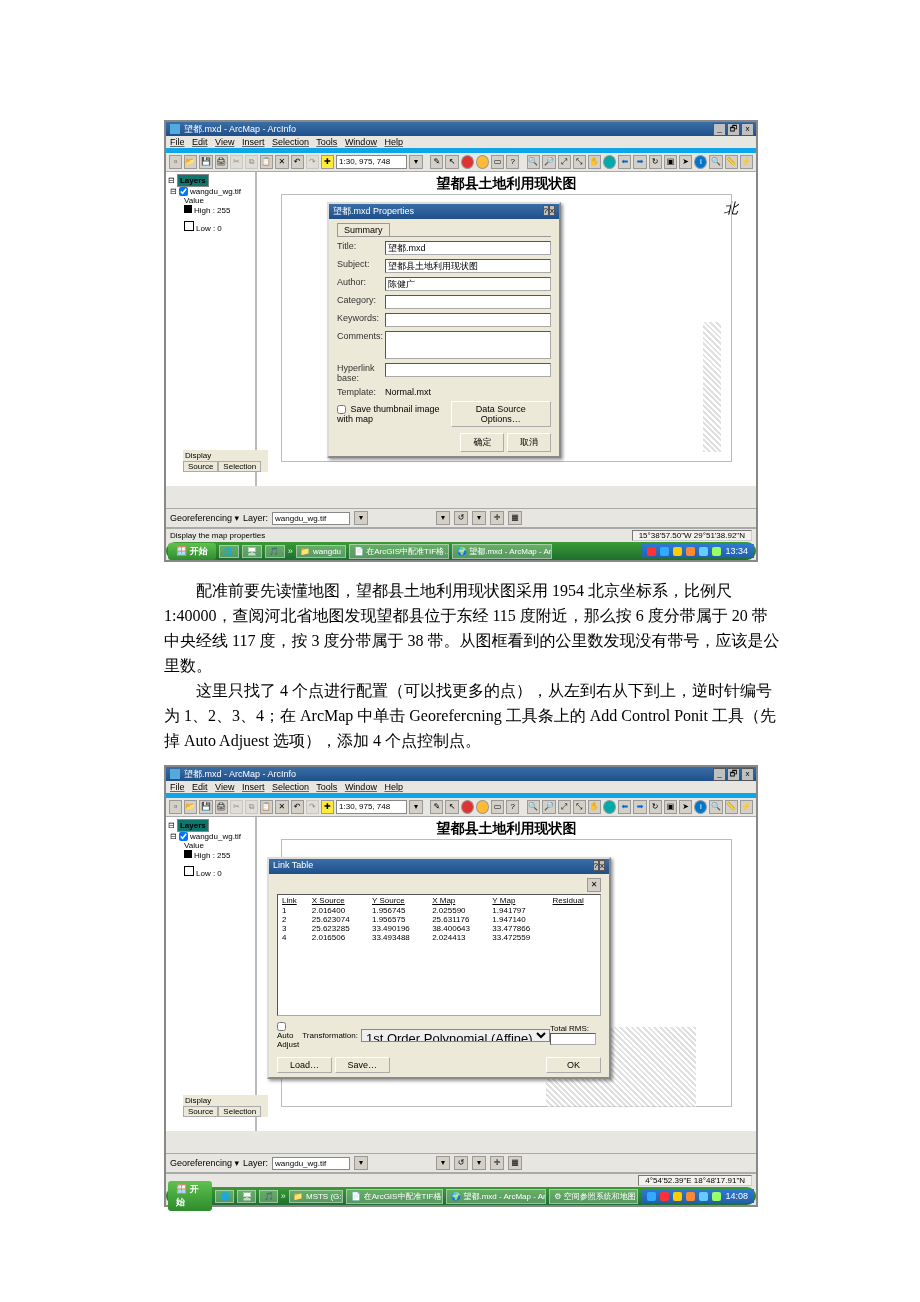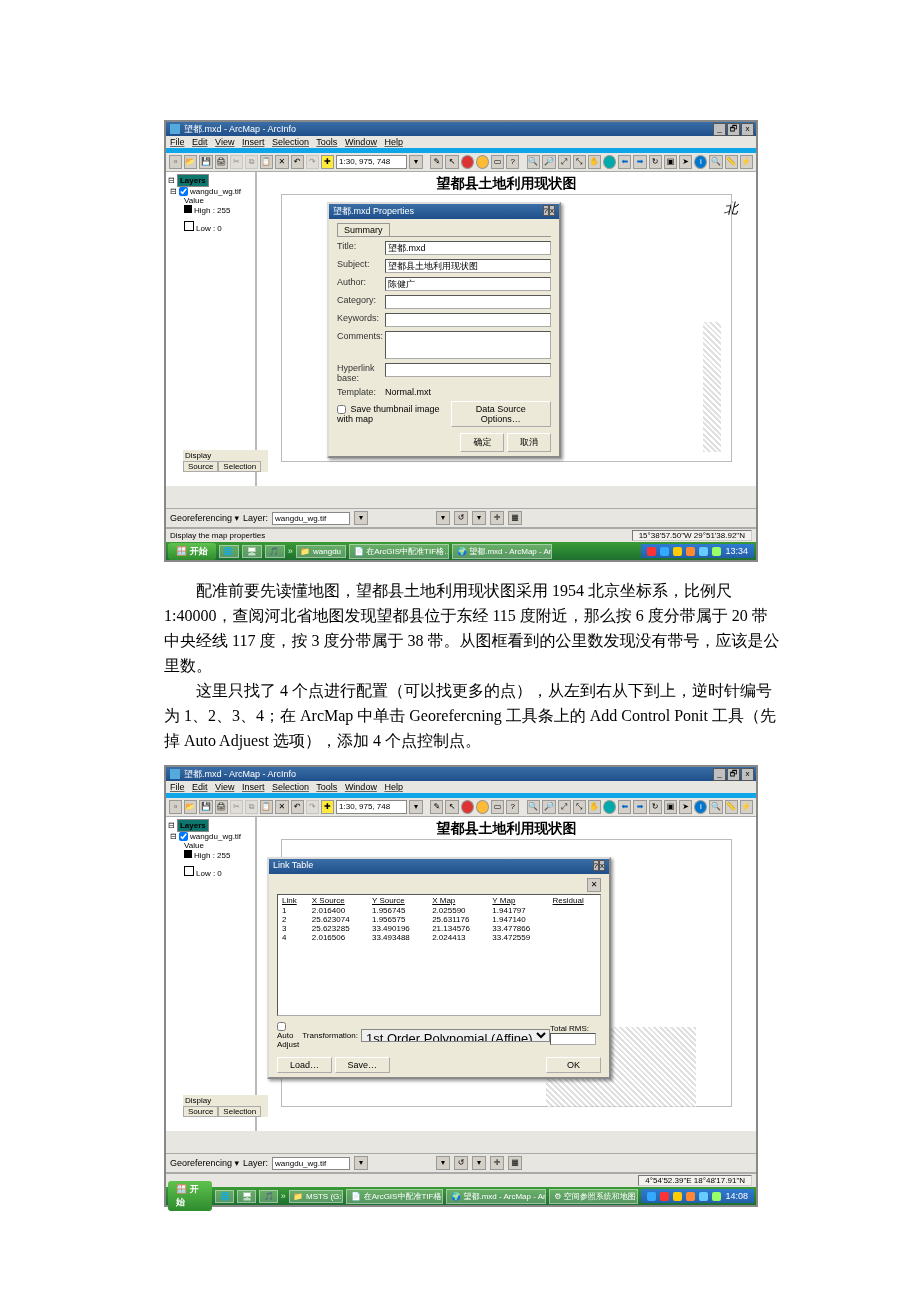--- a/index.html
+++ b/index.html
@@ -35,21 +35,21 @@
   .flbl { width:48px; font-size:9px; color:#333; text-decoration:underline; text-decoration-color:transparent; }
   .finp { flex:1; background:#fff; border:1px inset #aaa; height:12px; font-size:9px; padding:0 2px; line-height:12px; }
   .ftxt { flex:1; background:#fff; border:1px inset #aaa; height:26px; font-size:9px; }
   .btn { background:#ece9d8; border:1px outset #fff; padding:2px 12px; font-size:9px; }
   .tocbtm { position:absolute; bottom:36px; left:17px; width:85px; background:#ece9d8; font-size:8px; }
   .tocbtm .btmtab { display:inline-block; border:1px solid #aaa; padding:0 4px; }
   .geobar { border-top:1px solid #aaa; border-bottom:1px solid #aaa; background:#e8e6e0; padding:2px 4px; font-size:9px; display:flex; align-items:center; gap:4px; }
   .layerbox { width:72px; height:11px; background:#fff; border:1px solid #888; font-size:8px; padding:0 2px; line-height:11px; }
   .statusbar { background:#e8e6e0; border-top:1px solid #aaa; font-size:8px; padding:1px 4px; display:flex; justify-content:space-between; align-items:center; }
   .coordbox { border:1px inset #ccc; background:#f4f2ee; padding:0 6px; font-size:8px; }
-  .taskbar { height:18px; background:linear-gradient(#3a9b35,#1d6f2f); display:flex; align-items:center; font-size:9px; color:#fff; padding:0 2px; gap:3px; }
+  .taskbar { height:18px; background:linear-gradient(#3a9b35,#1d6f2f); display:flex; align-items:center; font-size:9px; color:#fff; padding:0 2px; gap:3px;border-radius:9px; }
   .startbtn { background:linear-gradient(#5fc24e,#2e8b2e); padding:2px 8px; border-radius:3px; font-weight:bold; }
   .taskbtn { background:rgba(255,255,255,.25); border:1px solid rgba(255,255,255,.4); padding:1px 4px; font-size:8px; color:#fff; max-width:90px; overflow:hidden; white-space:nowrap; }
   .tray { margin-left:auto; background:linear-gradient(#2e7bd1,#245fa8); padding:2px 6px; display:flex; align-items:center; gap:4px; }
   .trayic { width:9px; height:9px; border-radius:2px; display:inline-block; }
   
   .bodytext { margin:16px 140px 0 164px; font-size:16px; line-height:25px; font-family:"SimSun","Songti SC",serif; }
   .bodytext p { margin:0; text-indent:2em; }
   
   .linktable { width:100%; font-size:8px; border-collapse:collapse; }
   .linktable th { text-align:left; text-decoration:underline; padding:1px 4px; font-weight:normal; }
@@ -363,21 +363,21 @@
                       <td>25.623074</td>
                       <td>1.956575</td>
                       <td>25.631176</td>
                       <td>1.947140</td>
                       <td></td>
                     </tr>
                     <tr>
                       <td>3</td>
                       <td>25.623285</td>
                       <td>33.490196</td>
-                      <td>21.134576</td>
+                      <td>38.400643</td>
                       <td>33.477866</td>
                       <td></td>
                     </tr>
                     <tr>
                       <td>4</td>
                       <td>2.016506</td>
                       <td>33.493488</td>
                       <td>2.024413</td>
                       <td>33.472559</td>
                       <td></td>

